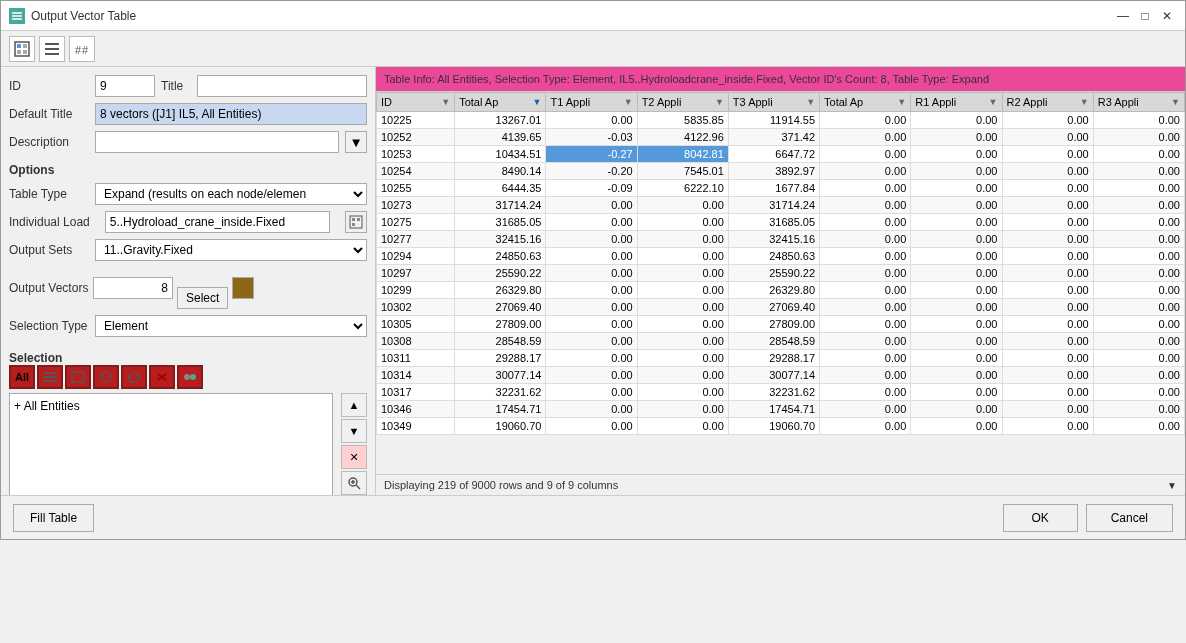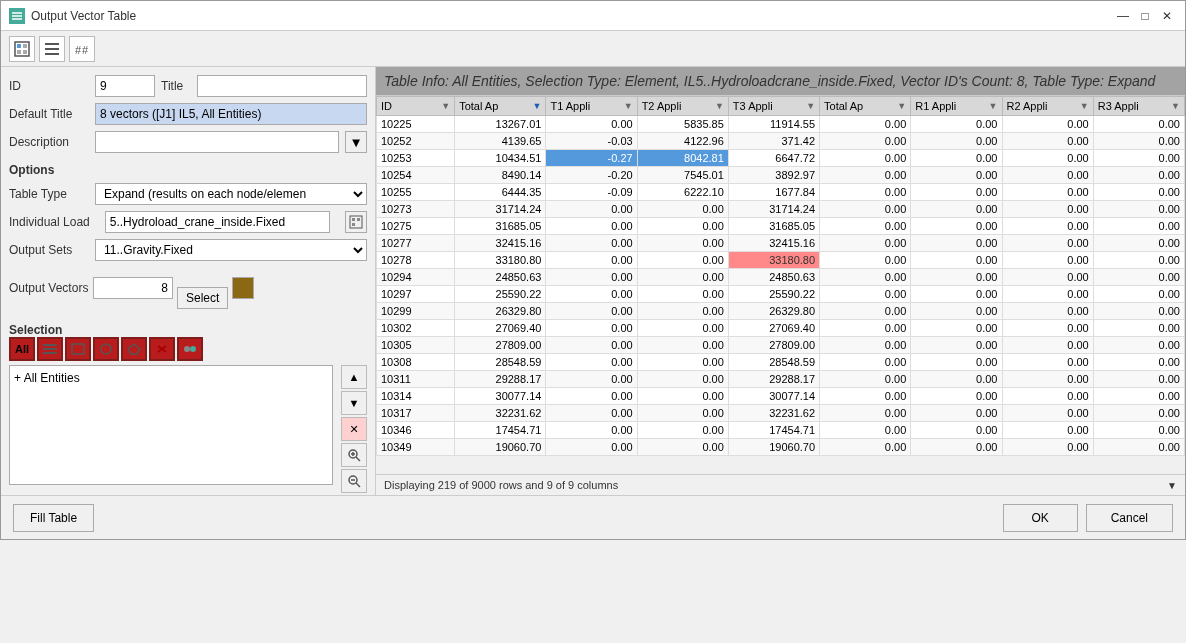--- a/index.html
+++ b/index.html
@@ -56,21 +56,21 @@
     .side-btn-group { display: flex; flex-direction: column; gap: 2px; margin-left: 4px; }
     .side-btn { width: 26px; height: 24px; border: 1px solid #bbb; background: #f0f0f0; cursor: pointer; font-size: 11px; display: flex; align-items: center; justify-content: center; }
     .side-btn.red { background: #ffd0d0; }
     
     .elements-row { display: flex; align-items: center; gap: 6px; margin-top: 4px; }
     .elements-label { font-size: 12px; }
     .elements-input { width: 80px; height: 22px; border: 1px solid #aaa; background: white; padding: 6px 4px; font-size: 12px; text-align: right; margin-left: auto; }
     
     .right-panel { flex: 1; display: flex; flex-direction: column; overflow: hidden; }
     
-    .table-info { padding: 6px 8px; background: #a3a3a3; border-bottom: 1px solid #ccc; font-size: 14px; color: #333; font-style: italic; }
+    .table-info { padding: 6px 8px; background: #ec4899; border-bottom: 1px solid #ccc; font-size: 11px; color: #333; }
     
     .table-container { flex: 1; overflow: auto; position: relative; }
     
     table { border-collapse: collapse; width: 100%; font-size: 11px; }
     
     thead tr { background: #d8d8d8; position: sticky; top: 0; z-index: 10; }
     thead th { border: 1px solid #bbb; padding: 3px 4px; text-align: left; font-weight: normal; white-space: nowrap; min-width: 70px; }
     thead th .th-content { display: flex; align-items: center; justify-content: space-between; }
     thead th .filter-icon { font-size: 9px; color: #666; cursor: pointer; }
     thead th.id-col { min-width: 60px; }
@@ -188,20 +188,26 @@
         </select>
       </div>
 
       <div class="form-row output-vectors-row">
         <span class="form-label">Output Vectors</span>
         <input class="ov-input" value="8" style="">
         <button class="ov-select-btn">Select</button>
         <button class="ov-color-btn"></button>
       </div>
 
+      <div class="form-row">
+        <span class="form-label">Selection Type</span>
+        <select class="dropdown">
+          <option>Element</option>
+        </select>
+      </div>
 
       <div class="selection-section">
         <div class="section-title">Selection</div>
         <div class="selection-toolbar">
           <button class="sel-btn" style="font-weight:bold;font-size:11px;">All</button>
           <button class="sel-btn">
             <svg width="14" height="12" viewBox="0 0 14 12">
                 <rect x="0" y="1" width="14" height="2" fill="#555"></rect>
                 <rect x="0" y="5" width="14" height="2" fill="#555"></rect>
                 <rect x="0" y="9" width="14" height="2" fill="#555"></rect>
@@ -413,31 +419,20 @@
                 <td>32415.16</td>
                 <td>0.00</td>
                 <td>0.00</td>
                 <td>32415.16</td>
                 <td>0.00</td>
                 <td>0.00</td>
                 <td>0.00</td>
                 <td>0.00</td>
               </tr>
               <tr>
-                <td class="id-cell">10278</td>
-                <td>33180.80</td>
-                <td>0.00</td>
-                <td>0.00</td>
-                <td class="highlight-red">33180.80</td>
-                <td>0.00</td>
-                <td>0.00</td>
-                <td>0.00</td>
-                <td>0.00</td>
-              </tr>
-              <tr>
                 <td class="id-cell">10294</td>
                 <td>24850.63</td>
                 <td>0.00</td>
                 <td>0.00</td>
                 <td>24850.63</td>
                 <td>0.00</td>
                 <td>0.00</td>
                 <td>0.00</td>
                 <td>0.00</td>
               </tr>

